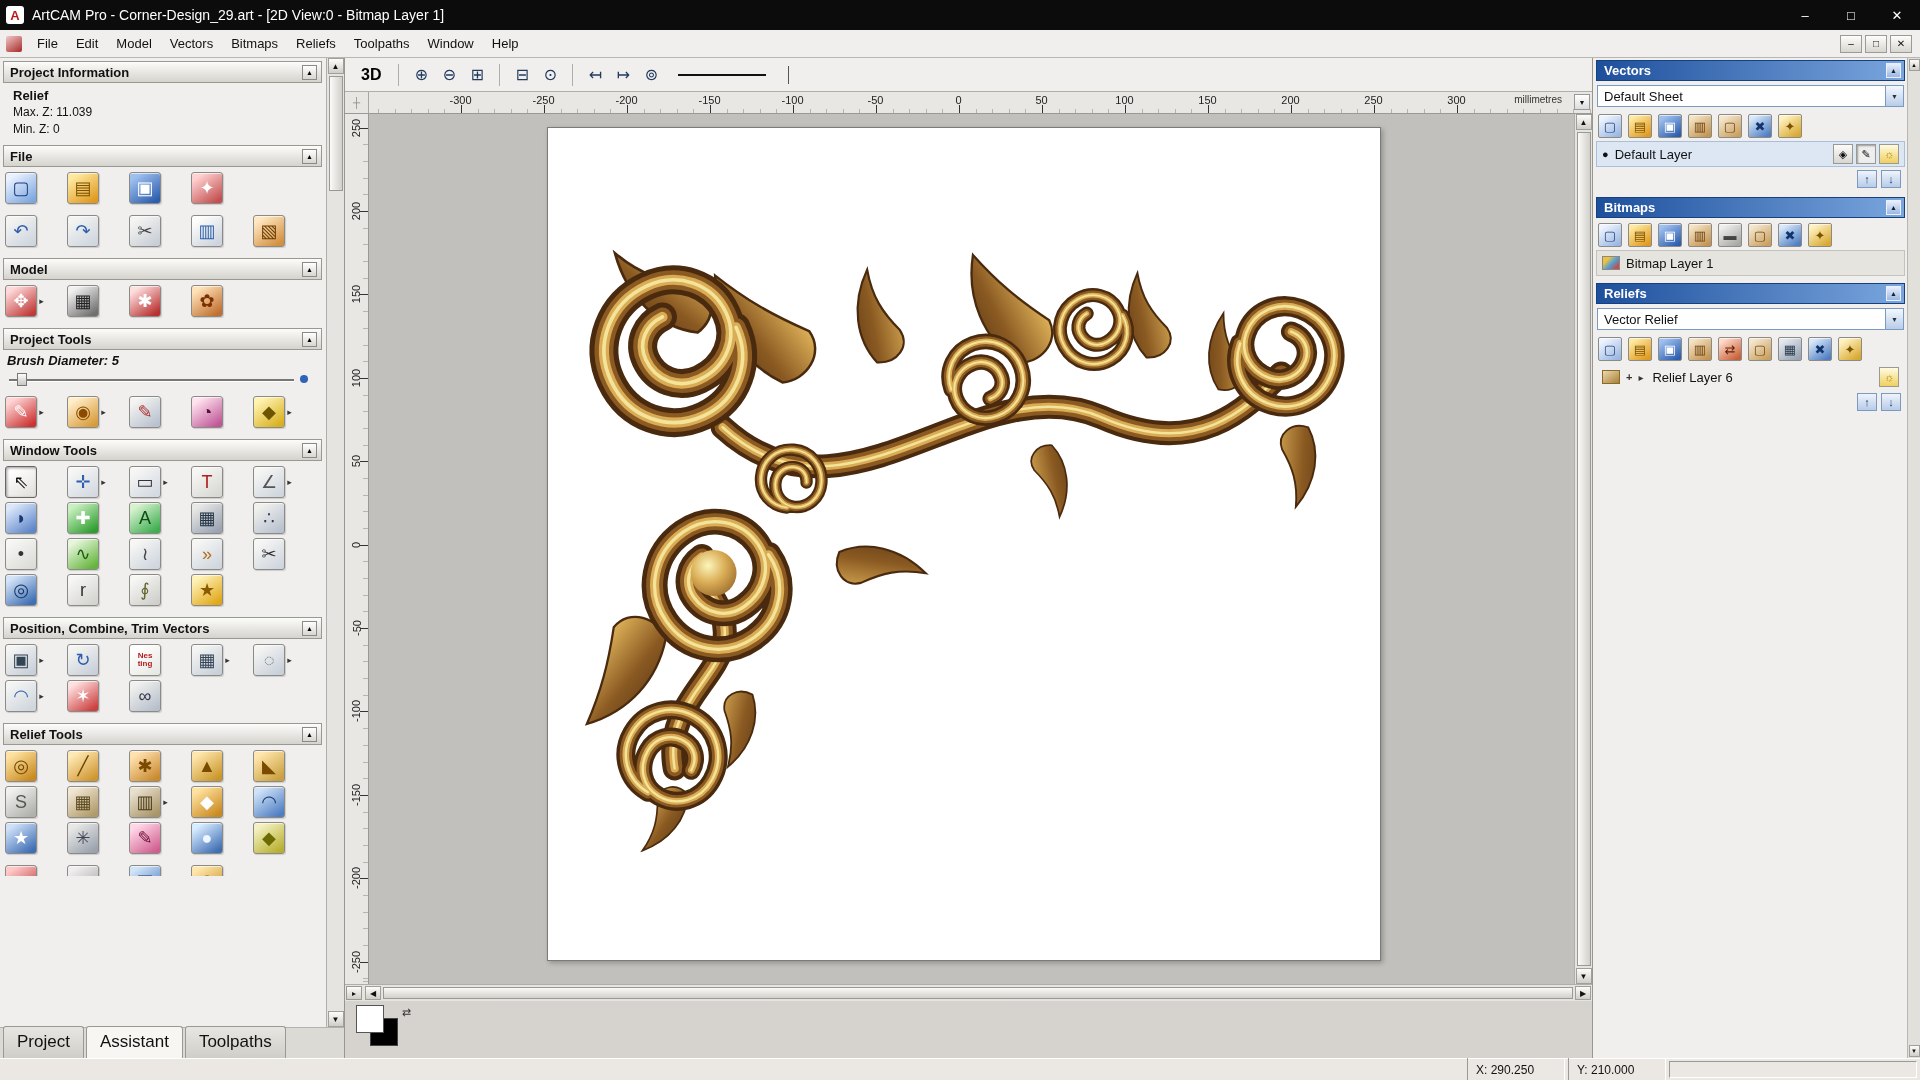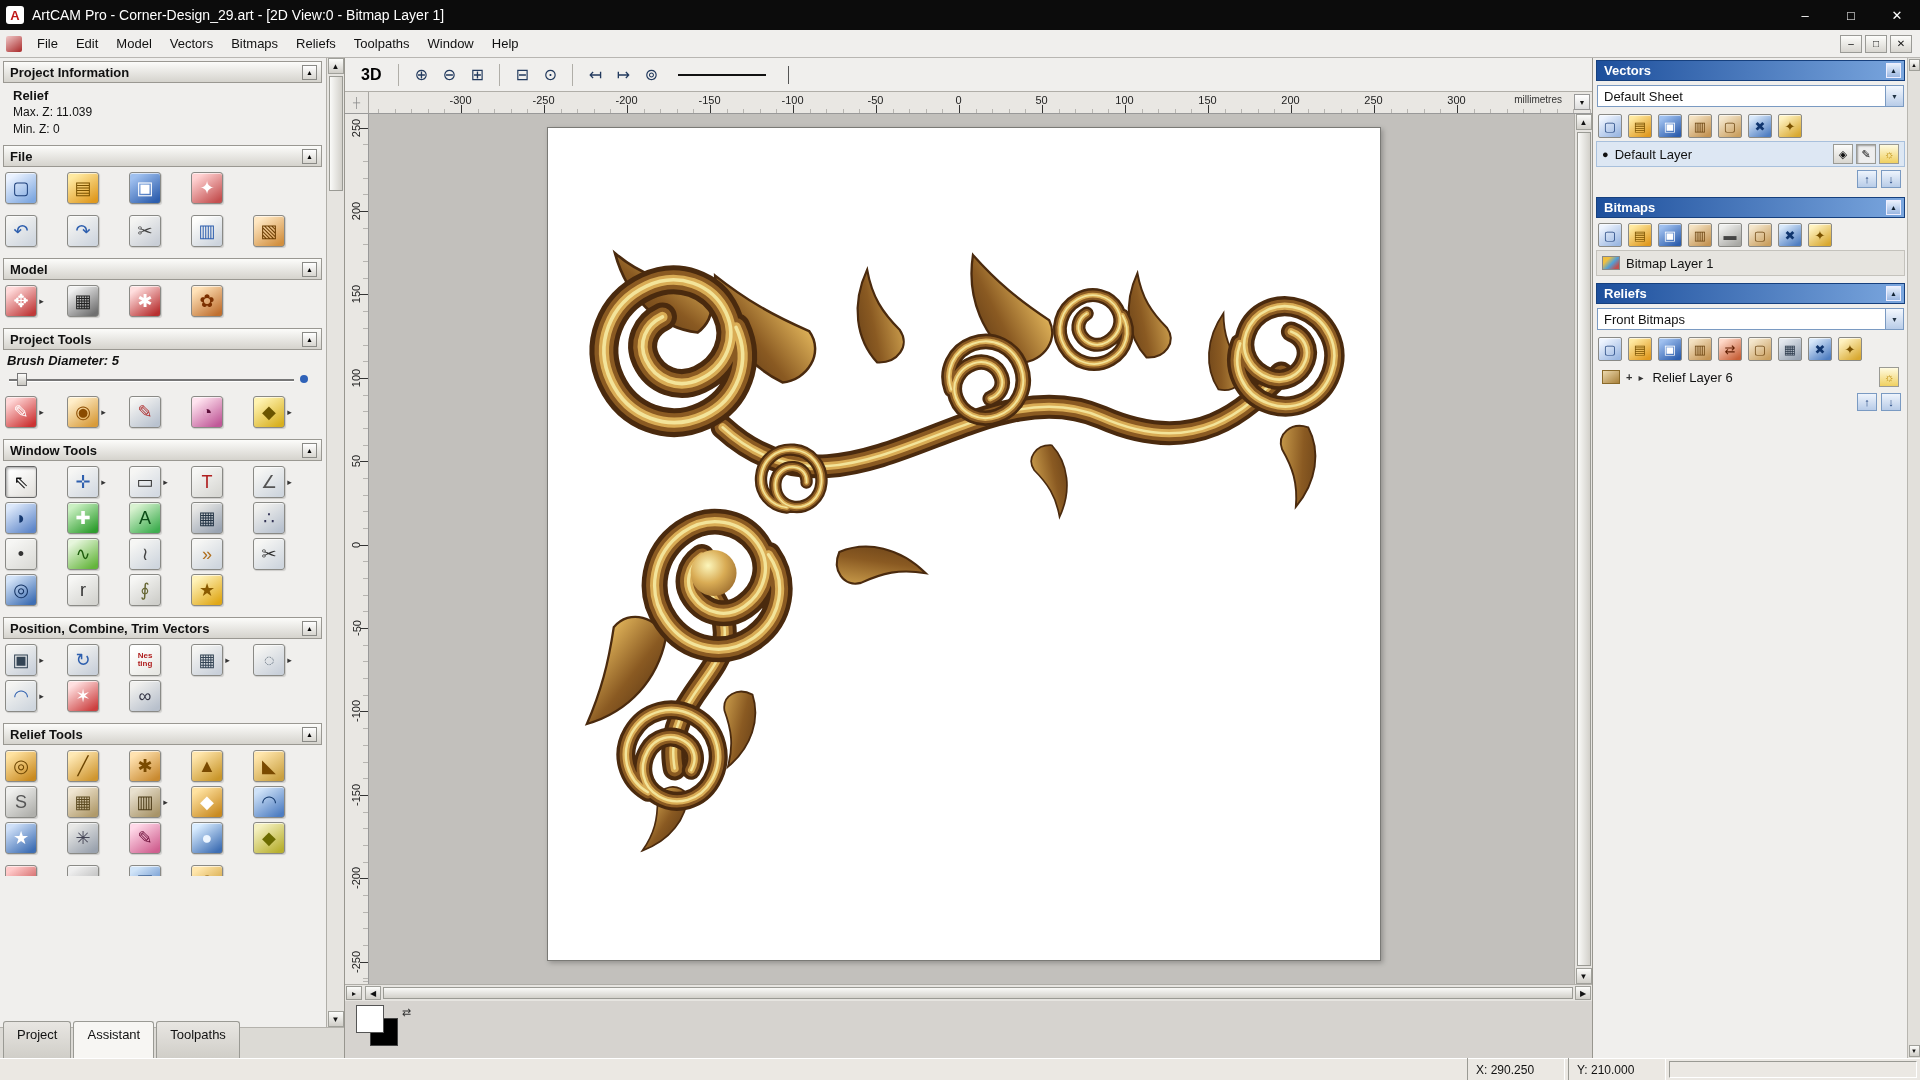--- a/index.html
+++ b/index.html
@@ -46,21 +46,21 @@
   .slider{position:relative;height:16px;margin:0 14px 4px 6px}
   .slider .track{position:absolute;left:0;right:14px;top:8px;height:2px;background:#777;box-shadow:0 1px 0 #fff}
   .slider .handle{position:absolute;left:8px;top:2px;width:10px;height:13px;background:linear-gradient(#fcfcfa,#c8c6c0);border:1px solid #777}
   .slider .dot{position:absolute;right:0;top:4px;width:8px;height:8px;border-radius:50%;background:#2f62b8}
   .cliprow{height:16px;overflow:hidden}
   .lscrollbar{position:absolute;top:0;right:0;width:18px;bottom:31px;background:#e6e4e0;border-left:1px solid #b0aea8;display:flex;flex-direction:column;align-items:center}
   .sbtn{width:16px;height:16px;font-size:8px;display:flex;align-items:center;justify-content:center;background:linear-gradient(#fcfcfa,#d0cec8);border:1px solid #a0a09a;cursor:pointer;flex:none}
   .lthumb{width:14px;height:115px;margin-top:2px;background:linear-gradient(90deg,#fafaf8,#d2d0ca);border:1px solid #9a9a94}
   .lscrollbar .bottom{margin-top:auto}
   .ltabs{height:31px;border-top:1px solid #b4b2ac;display:flex;align-items:flex-end;padding:3px 3px 0;gap:2px;background:#dcdad5;flex:none}
-  .ltab{padding:5px 13px 16px;font-size:13px;border:1px solid #9a9a94;border-bottom:none;background:linear-gradient(#e8e6e2,#d0cec8);border-radius:3px 3px 0 0;cursor:pointer}
+  .ltab{padding:5px 13px 6px;font-size:17px;border:1px solid #9a9a94;border-bottom:none;background:linear-gradient(#e8e6e2,#d0cec8);border-radius:3px 3px 0 0;cursor:pointer}
   .ltab.active{background:#f7f6f3}
 
   
   .center{flex:1;display:flex;flex-direction:column;min-width:0;background:var(--band_bg)}
   .viewbar{height:34px;background:var(--menubar_bg);border-bottom:1px solid #b0aea8;display:flex;align-items:center;padding:0 8px;gap:2px;flex:none}
   .btn3d{font-weight:bold;font-size:16px;background:none;border:none;padding:2px 8px;cursor:pointer}
   .vgroup{display:flex;gap:2px}
   .vbtn{width:26px;height:26px;border:none;background:none;display:flex;align-items:center;justify-content:center;font-size:16px;color:#223a5e;cursor:pointer}
   .vsep{width:1px;height:22px;background:#b0aea8;margin:0 7px}
   .linewidget{width:100px;height:20px;display:flex;align-items:center;margin-left:12px;cursor:pointer}
@@ -1037,21 +1037,21 @@
           <span class="lname">Bitmap Layer 1</span>
         </div>
       </div>
 
       <div class="rsect">
         <div class="rhead">
           <span>Reliefs</span>
           <button class="rcollapse">▲</button>
         </div>
         <div class="combo">
-          <span>Front Bitmaps</span>
+          <span>Vector Relief</span>
           <span class="combobtn">▼</span>
         </div>
         <div class="riconrow">
 
         <span class="stile" style="background: linear-gradient(145deg, rgb(238, 244, 254) 15%, rgb(156, 184, 226) 90%); color: rgb(28, 63, 122);">
               <span>▢</span>
             </span>
             <span class="stile" style="background: linear-gradient(145deg, rgb(255, 233, 160) 15%, rgb(224, 154, 32) 90%); color: rgb(122, 82, 0);">
               <span>▤</span>
             </span>

